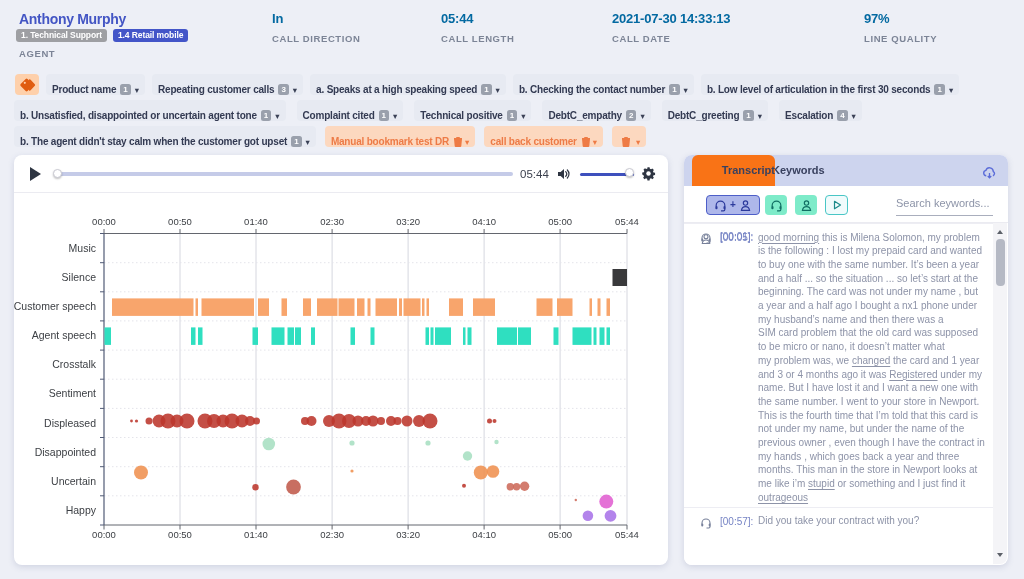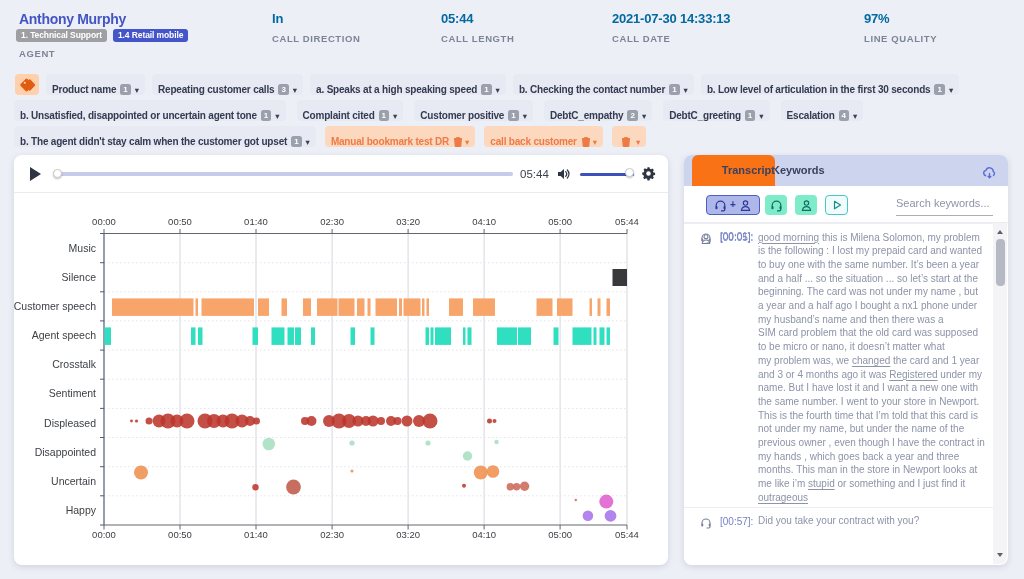--- a/index.html
+++ b/index.html
@@ -120,21 +120,21 @@
       <span class="ct">b. Unsatisfied, disappointed or uncertain agent tone</span>
       <span class="badge">1</span>
       <span class="car">▾</span>
     </span>
     <span class="chip">
       <span class="ct">Complaint cited</span>
       <span class="badge">1</span>
       <span class="car">▾</span>
     </span>
     <span class="chip">
-      <span class="ct">Customer positive</span>
+      <span class="ct">Technical positive</span>
       <span class="badge">1</span>
       <span class="car">▾</span>
     </span>
     <span class="chip">
       <span class="ct">DebtC_empathy</span>
       <span class="badge">2</span>
       <span class="car">▾</span>
     </span>
     <span class="chip">
       <span class="ct">DebtC_greeting</span>

